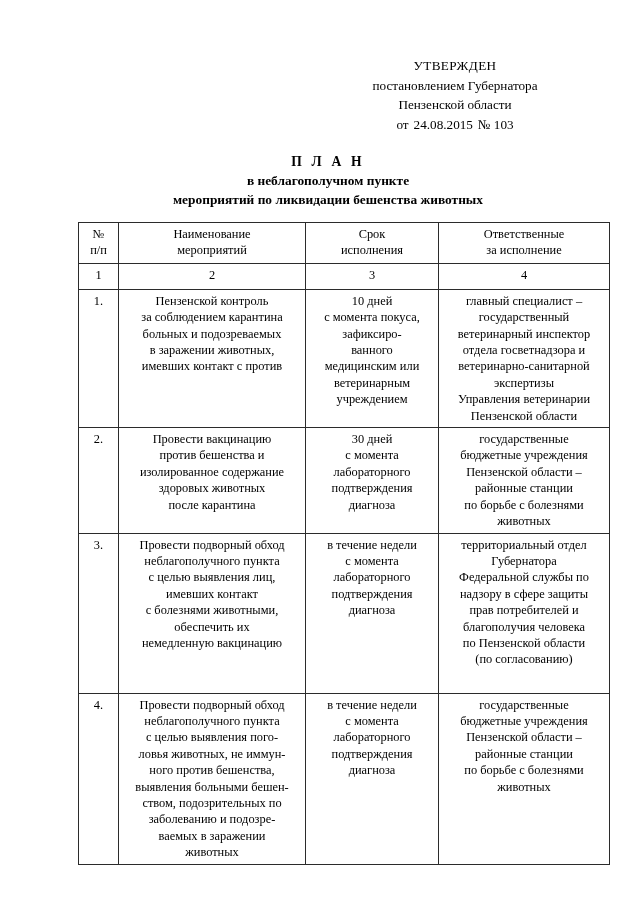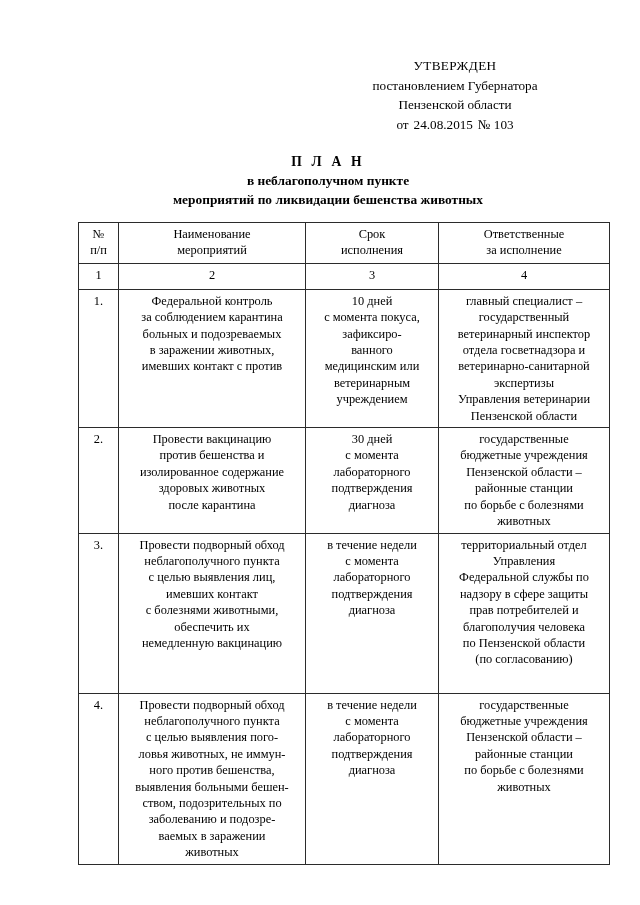--- a/index.html
+++ b/index.html
@@ -168,21 +168,21 @@
         <td>2</td>
         <td>3</td>
         <td>4</td>
       </tr>
     </thead>
     <tbody>
 
       <tr class="body-row row-1">
         <td class="cell-idx">1.</td>
         <td class="cell-lines">
-            <span class="l">Федеральной контроль</span>
+            <span class="l">Пензенской контроль</span>
             <span class="l">за соблюдением карантина</span>
             <span class="l">больных и подозреваемых</span>
             <span class="l">в заражении животных,</span>
             <span class="l">имевших контакт с против</span>
           </td>
         <td class="cell-lines">
             <span class="l">10 дней</span>
             <span class="l">с момента покуса,</span>
             <span class="l">зафиксиро-</span>
             <span class="l">ванного</span>
@@ -241,21 +241,21 @@
           </td>
         <td class="cell-lines">
             <span class="l">в течение недели</span>
             <span class="l">с момента</span>
             <span class="l">лабораторного</span>
             <span class="l">подтверждения</span>
             <span class="l">диагноза</span>
           </td>
         <td class="cell-lines">
             <span class="l">территориальный отдел</span>
-            <span class="l">Управления</span>
+            <span class="l">Губернатора</span>
             <span class="l">Федеральной службы по</span>
             <span class="l">надзору в сфере защиты</span>
             <span class="l">прав потребителей и</span>
             <span class="l">благополучия человека</span>
             <span class="l">по Пензенской области</span>
             <span class="l">(по согласованию)</span>
           </td>
       </tr>
 
       <tr class="body-row row-4">

